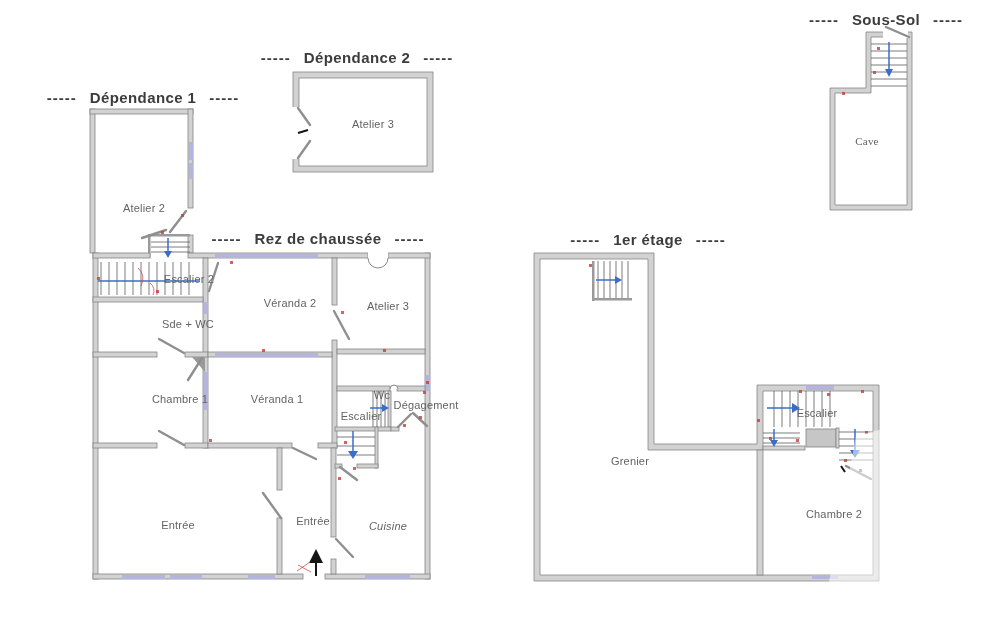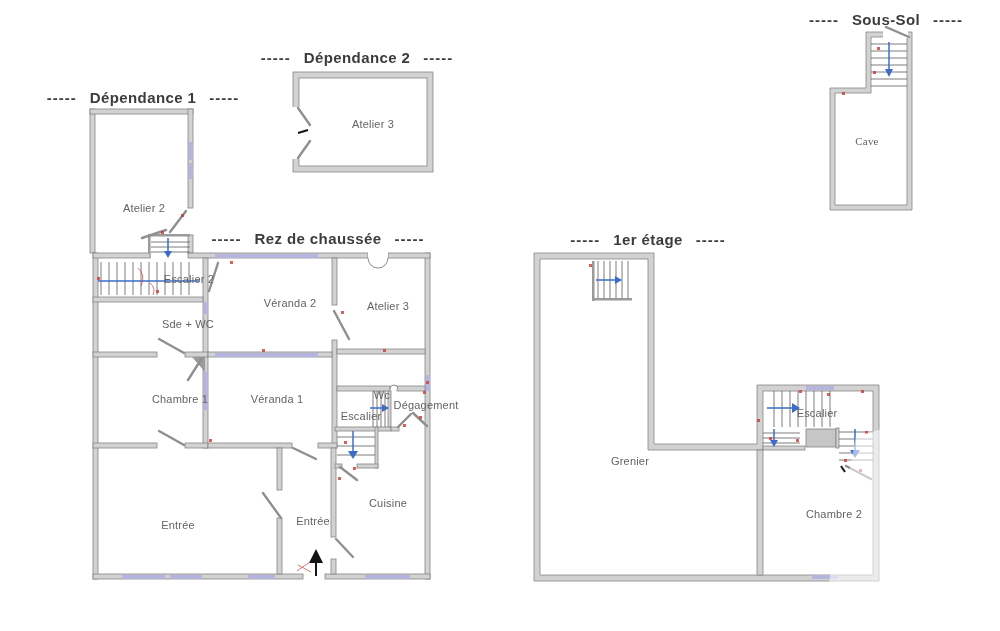--- a/index.html
+++ b/index.html
@@ -318,20 +318,20 @@
   <div class="lbl" style="left:152px;top:324px;margin-left:36px;">Sde + WC</div>
   <div class="lbl" style="left:150px;top:399px;margin-left:30px;">Chambre 1</div>
   <div class="lbl" style="left:290px;top:303px;">Véranda 2</div>
   <div class="lbl" style="left:277px;top:399px;">Véranda 1</div>
   <div class="lbl" style="left:388px;top:306px;">Atelier 3</div>
   <div class="lbl" style="left:382px;top:373px;margin-top:22px;">Wc</div>
   <div class="lbl" style="left:361px;top:416px;">Escalier</div>
   <div class="lbl" style="left:426px;top:405px;">Dégagement</div>
   <div class="lbl" style="left:178px;top:525px;">Entrée</div>
   <div class="lbl" style="left:313px;top:521px;">Entrée</div>
-  <div class="lbl" style="left:388px;top:503px;">Cuisine</div>
+  <div class="lbl" style="left:388px;top:526px;font-style:italic;">Cuisine</div>
   <div class="lbl" style="left:373px;top:124px;">Atelier 3</div>
   <div class="lbl" style="left:867px;top:141px;font-family:Liberation Serif, serif;">Cave</div>
   <div class="lbl" style="left:590px;top:461px;margin-left:40px;">Grenier</div>
   <div class="lbl" style="left:817px;top:413px;">Escalier</div>
   <div class="lbl" style="left:834px;top:514px;">Chambre 2</div>
 
 </div>
 
 </body></html>

